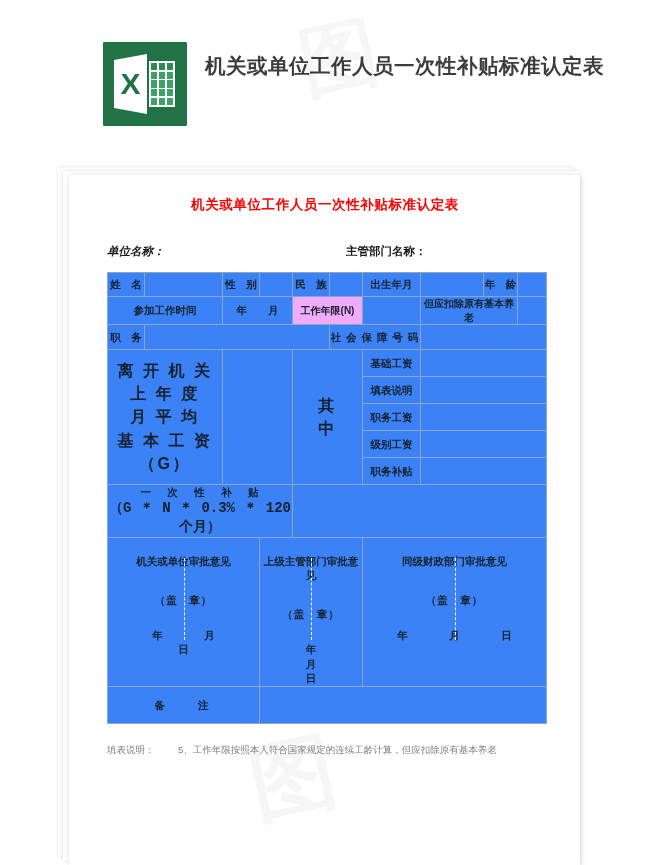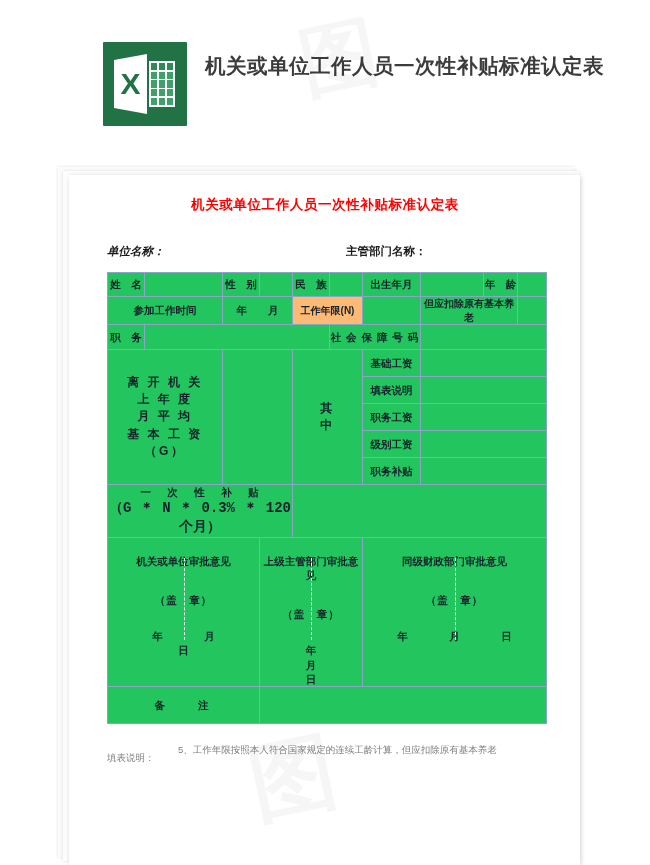--- a/index.html
+++ b/index.html
@@ -151,57 +151,57 @@
     table-layout: fixed;
   }
   table.form td {
     border: 1px solid #8ba6c4;
     font-size: 10.5px;
     font-weight: bold;
     color: #16202b;
     text-align: center;
     vertical-align: middle;
     padding: 0;
-    background: #22c55e;
+    background: #3b82f6;
     line-height: 1.35;
   }
   td.lbl { background: #c3d7ec; }
   td.blank { background: #ffffff; }
   td.fill { background: #c3d7ec; }
   .tiny { font-size: 14px; letter-spacing: 0; font-family: "Liberation Mono", monospace; }
 
-  .stacklbl { line-height: 1.45; letter-spacing: 2.5px; font-size: 12px; }
+  .stacklbl { line-height: 1.45; letter-spacing: 2.5px; font-size: 16px; }
 
   .appr {
     position: relative;
     height: 100%;
   }
   .appr .atitle { padding-top: 16px; font-size: 10.5px; }
   .appr .aseal { padding-top: 25px; font-size: 10.5px; letter-spacing: 1px;}
-  .appr .adate { padding-top: 22px; font-size: 10.5px; }
+  .appr .adate { padding-top: 22px; font-size: 10.5px; font-family: Liberation Serif, serif; }
   .appr .adate span { display: inline-block; width: 52px; }
   .appr .dashline {
     position: absolute;
     left: 50%; top: 20px;
     width: 0; height: 82px;
     border-left: 1.5px dashed #ffffff;
   }
 
   
   .notes {
     position: absolute;
     left: 107px; top: 742px;
     width: 460px;
     font-size: 9.5px;
     color: #7d7d7d;
     line-height: 1.75;
   }
   .notes .nlabel {
     position: absolute;
-    left: 0; top: 8px;
+    left: 0; top: 0;
     white-space: nowrap;
   }
   .notes .nbody {
     margin-left: 71px;
   }
   .notes .nitem { text-indent: 0; }
   .notes .nitem .cont { display: block; padding-left: 13px; }
 </style>
 </head>
 <body>
@@ -270,21 +270,21 @@
     <td class="blank"></td>
     <td class="lbl">出生年月</td>
     <td class="blank"></td>
     <td class="lbl">年　龄</td>
     <td class="blank"></td>
   </tr>
 
   <tr>
     <td class="lbl" colspan="2" style="height:23px">参加工作时间</td>
     <td class="lbl" colspan="2">年　　月</td>
-    <td class="lbl" colspan="2" style="background:#fdba74;letter-spacing:0;font-size:10px">工作年限(N)</td>
+    <td class="lbl" colspan="2" style="background:#f0abfc;letter-spacing:0;font-size:10px">工作年限(N)</td>
     <td class="blank"></td>
     <td class="lbl" colspan="2" style="font-size:10px">但应扣除原有基本养老</td>
     <td class="blank"></td>
   </tr>
 
   <tr>
     <td class="lbl" style="height:24px">职　务</td>
     <td class="blank" colspan="4"></td>
     <td class="lbl" colspan="2" style="letter-spacing:1px">社 会 保 障 号 码</td>
     <td class="blank" colspan="3"></td>

